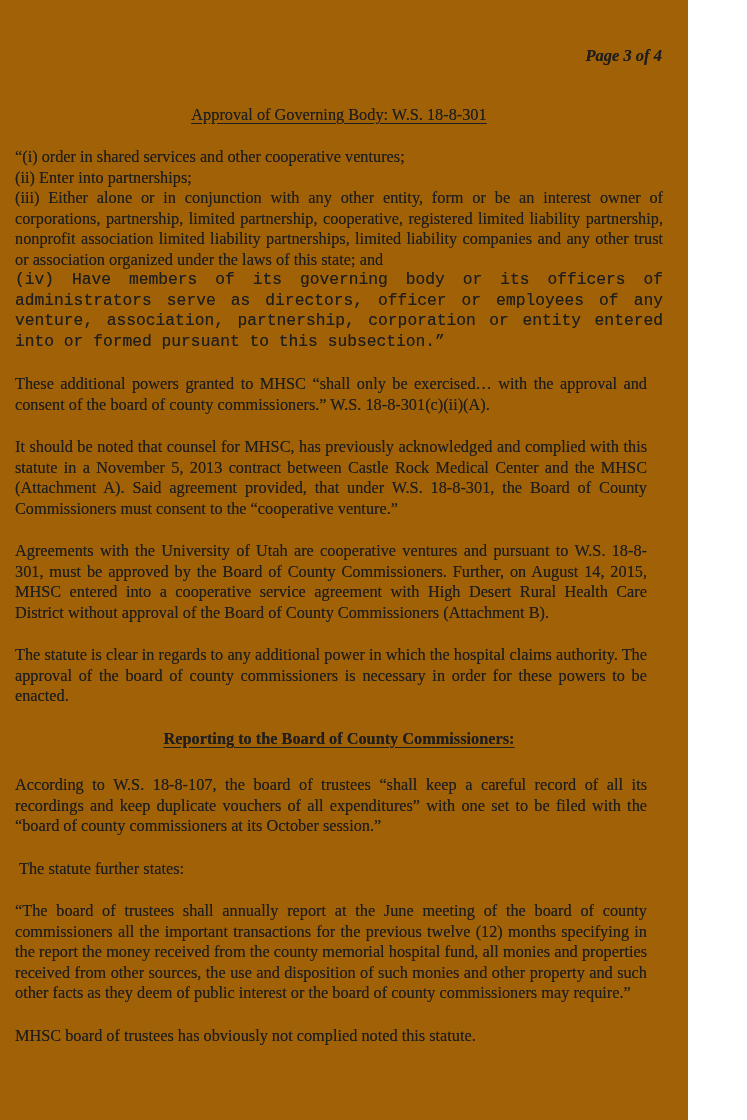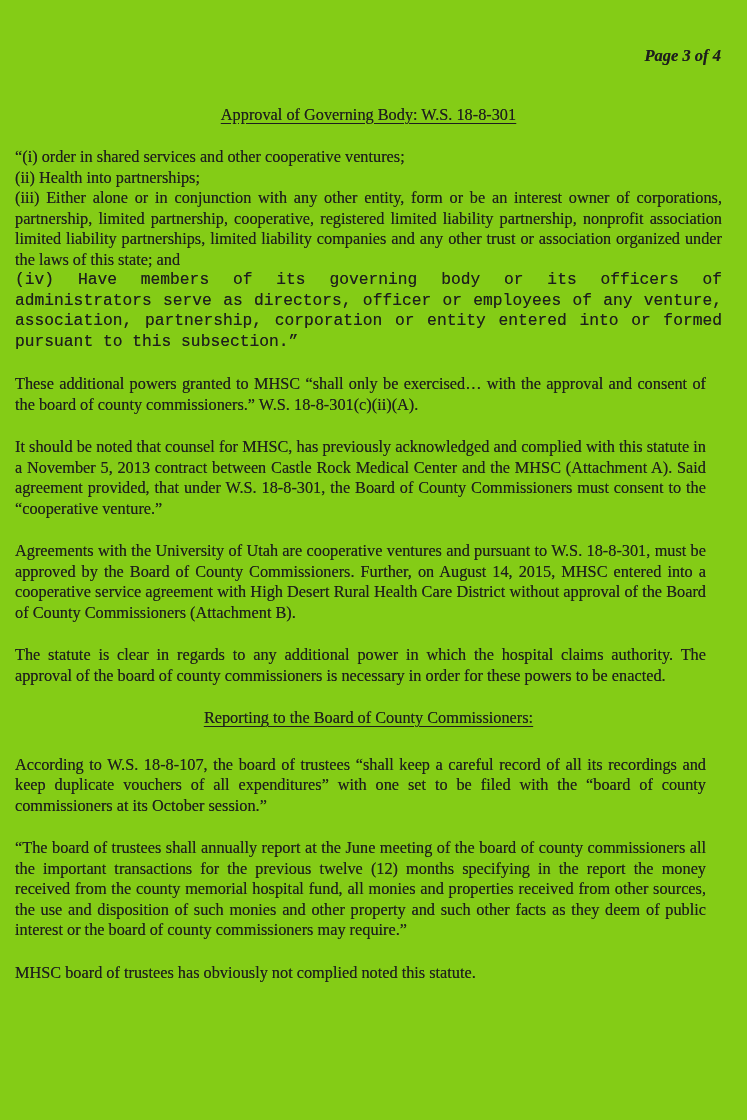--- a/index.html
+++ b/index.html
@@ -2,24 +2,24 @@
 <html><head>
 <meta charset="utf-8">
 <style>
   html, body {
     margin: 0;
     padding: 0;
     background: #ffffff;
   }
   .page {
     position: relative;
-    width: 747px;
+    width: 688px;
     height: 1120px;
     box-sizing: border-box;
-    background: #84cc16;
+    background: #a16207;
     padding: 46px 25px 0 15px;
     font-family: "Liberation Serif", "DejaVu Serif", serif;
     color: #1e1e1e;
     font-size: 16.3px;
     line-height: 20.5px;
     text-shadow: 0 0 0.4px rgba(25,25,25,0.65);
     overflow: hidden;
   }
   .page-number {
     text-align: right;
@@ -32,20 +32,21 @@
     font-size: 16.3px;
     font-weight: normal;
     text-decoration: underline;
     text-underline-offset: 2.5px;
     margin: 0 0 22px 0;
     text-align: center;
   }
   .heading.second {
     margin-top: 14px;
     margin-bottom: 26px;
+    font-weight: bold;
   }
   p {
     margin: 0 16px 22px 0;
     text-align: justify;
   }
   p.line {
     margin: 0;
     text-align: left;
   }
   p.flow {
@@ -65,34 +66,35 @@
 </head>
 <body>
 
 <div class="page">
 
   <div class="page-number">Page 3 of 4</div>
 
   <div class="heading">Approval of Governing Body: W.S. 18-8-301</div>
 
   <p class="line">“(i) order in shared services and other cooperative ventures;</p>
-  <p class="line">(ii) Health into partnerships;</p>
+  <p class="line">(ii) Enter into partnerships;</p>
   <p class="flow">(iii) Either alone or in conjunction with any other entity, form or be an interest owner of corporations, partnership, limited partnership, cooperative, registered limited liability partnership, nonprofit association limited liability partnerships, limited liability companies and any other trust or association organized under the laws of this state; and</p>
   <p class="flow end">(iv) Have members of its governing body or its officers of administrators serve as directors, officer or employees of any venture, association, partnership, corporation or entity entered into or formed pursuant to this subsection.”</p>
 
   <p>These additional powers granted to MHSC “shall only be exercised… with the approval and consent of the board of county commissioners.” W.S. 18-8-301(c)(ii)(A).</p>
 
   <p>It should be noted that counsel for MHSC, has previously acknowledged and complied with this statute in a November 5, 2013 contract between Castle Rock Medical Center and the MHSC (Attachment A).  Said agreement provided, that under W.S. 18-8-301, the Board of County Commissioners must consent to the “cooperative venture.”</p>
 
   <p>Agreements with the University of Utah are cooperative ventures and pursuant to W.S. 18-8-301, must be approved by the Board of County Commissioners.  Further, on August 14, 2015, MHSC entered into a cooperative service agreement with High Desert Rural Health Care District without approval of the Board of County Commissioners (Attachment B).</p>
 
   <p>The statute is clear in regards to any additional power in which the hospital claims authority. The approval of the board of county commissioners is necessary in order for these powers to be enacted.</p>
 
   <div class="heading second">Reporting to the Board of County Commissioners:</div>
 
   <p>According to W.S. 18-8-107, the board of trustees “shall keep a careful record of all its recordings and keep duplicate vouchers of all expenditures” with one set to be filed with the “board of county commissioners at its October session.”</p>
 
+  <p class="left indent1">The statute further states:</p>
 
   <p>“The board of trustees shall annually report at the June meeting of the board of county commissioners all the important transactions for the previous twelve (12) months specifying in the report the money received from the county memorial hospital fund, all monies and properties received from other sources, the use and disposition of such monies and other property and such other facts as they deem of public interest or the board of county commissioners may require.”</p>
 
   <p class="left">MHSC board of trustees has obviously not complied noted this statute.</p>
 
 </div>
 
 </body></html>

